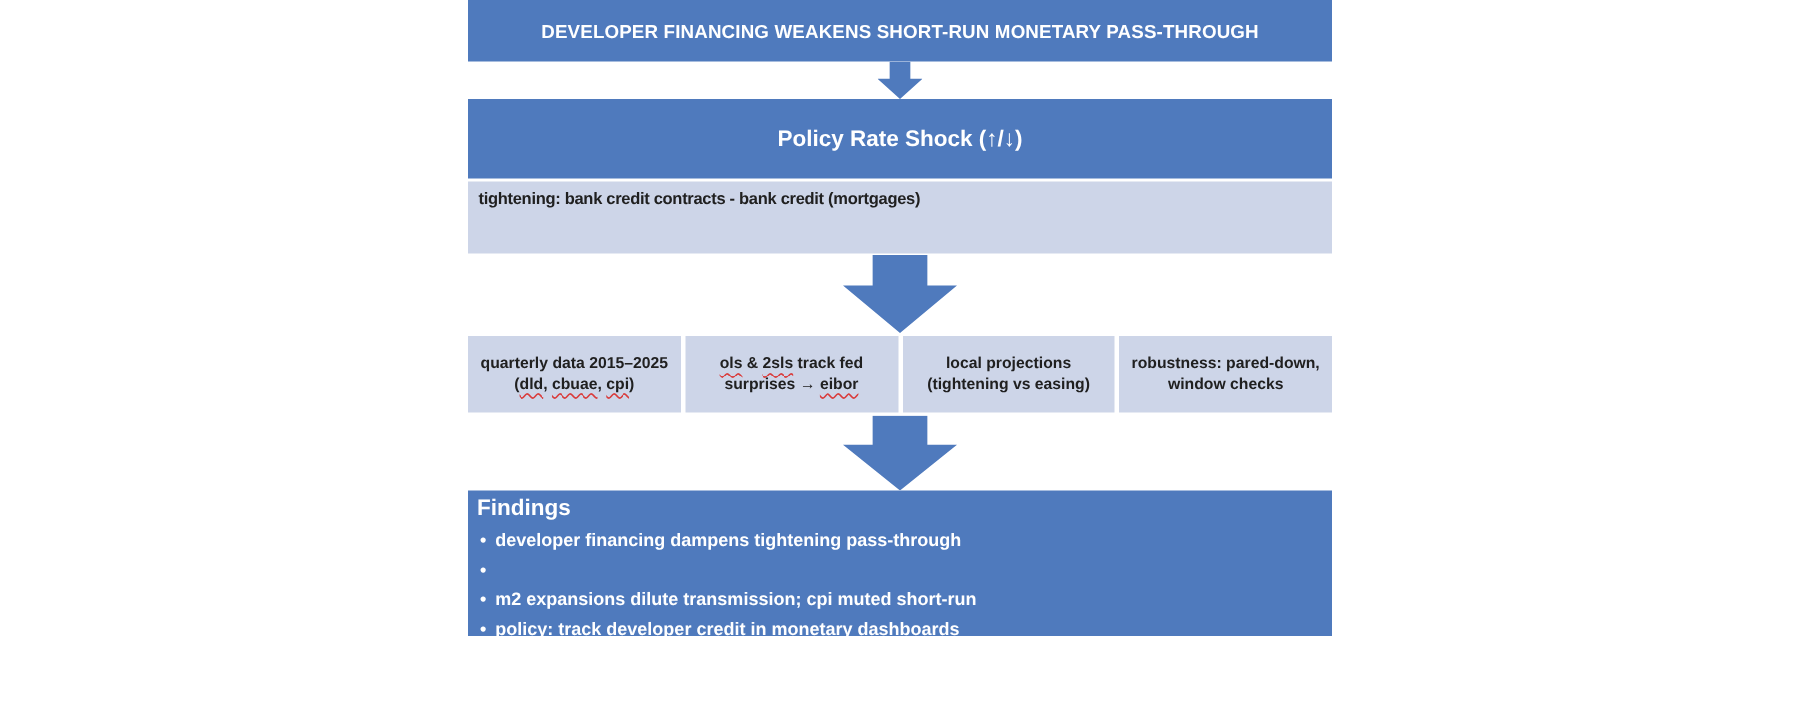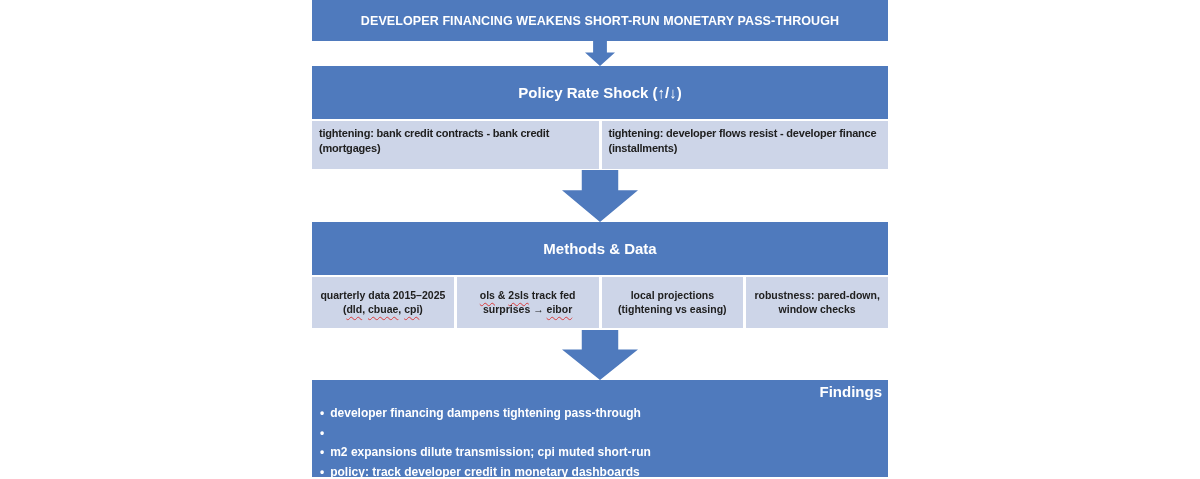--- a/index.html
+++ b/index.html
@@ -52,21 +52,21 @@
     flex-direction:row;text-align:center;
     padding:2px 3px;height:51px;box-sizing:border-box;
   }
   .cells-5 .cell > span{display:inline;}
   .findings{
     background:var(--blue);height:97px;box-sizing:border-box;
     padding:3px 6px 0;
   }
   .findings-title{
     color:#fff;font-weight:bold;font-size:15px;
-    text-align:right;line-height:18px;
+    text-align:left;line-height:18px;
   }
   .findings-list{margin:3px 0 0;padding:0 0 0 2px;list-style:none;}
   .findings-list li{
     display:flex;gap:6px;color:#fff;font-weight:bold;
     font-size:12px;line-height:19.5px;
   }
   .sq{
     text-decoration-line:underline;
     text-decoration-style:wavy;
     text-decoration-color:var(--sq);
@@ -85,30 +85,26 @@
     </div>
 
     <div class="arrow arrow-sm"></div>
 
     <section>
       <div class="bar section-header">
         <span>Policy Rate Shock (↑/↓)</span>
       </div>
       <div class="cells cells-2">
         <div class="cell"><span>tightening: bank credit contracts - bank credit (mortgages)</span></div>
-        <div class="cell"><span>tightening: developer flows resist - developer finance (installments)</span></div>
       </div>
     </section>
 
     <div class="arrow arrow-lg"></div>
 
     <section>
-      <div class="bar section-header">
-        <span>Methods &amp; Data</span>
-      </div>
       <div class="cells cells-5">
         <div class="cell">
             <span><span>quarterly data 2015–2025 (</span><span class="sq">dld</span><span>, </span><span class="sq">cbuae</span><span>, </span><span class="sq">cpi</span><span>)</span></span>
           </div>
         <div class="cell">
             <span><span class="sq">ols</span><span> &amp; </span><span class="sq">2sls</span><span> track fed surprises → </span><span class="sq">eibor</span></span>
           </div>
         <div class="cell">
             <span><span>local projections (tightening vs easing)</span></span>
           </div>

